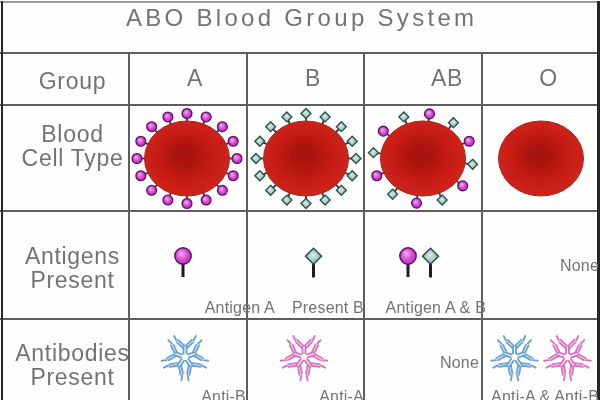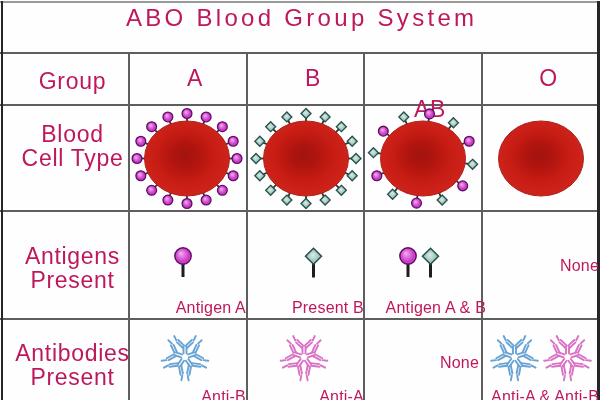--- a/index.html
+++ b/index.html
@@ -1,17 +1,17 @@
 <!DOCTYPE html>
 <html><head>
 <meta charset="utf-8">
 <style>
   html,body{margin:0;padding:0;background:#ffffff;}
   #sheet{position:relative;width:600px;height:400px;overflow:hidden;background:#fefefe;
-         font-family:"Liberation Sans",sans-serif;color:#be185d;}
+         font-family:"Liberation Sans",sans-serif;color:#737373;}
   .hline,.vline{position:absolute;background:#5e5e5e;}
   .hline{height:2px;}
   .vline{width:2px;}
   .txt{position:absolute;white-space:nowrap;}
   .center{text-align:center;}
   #title{left:0;width:600px;top:4px;font-size:24px;letter-spacing:3.3px;text-indent:3.3px;}
   .hdr{font-size:23px;letter-spacing:0.7px;line-height:24px;padding-left:8px;}
   .cap{font-size:16px;letter-spacing:0.2px;text-align:right;}
   svg{position:absolute;display:block;}
 </style>
@@ -30,21 +30,21 @@
   <div class="vline" style="left:245.6px;top:51.8px;height:348.2px;"></div>
   <div class="vline" style="left:363.4px;top:51.8px;height:348.2px;"></div>
   <div class="vline" style="left:481.3px;top:51.8px;height:348.2px;"></div>
   <div class="vline" style="left:597px;top:1px;height:399px;background:#262626;width:2.5px;"></div>
 
   <div id="title" class="txt center">ABO Blood Group System</div>
 
   <div class="txt center hdr" style="left:1px;width:127px;top:68.5px;">Group</div>
   <div class="txt center hdr" style="left:128px;width:118px;top:66px;">A</div>
   <div class="txt center hdr" style="left:246px;width:118px;top:66px;">B</div>
-  <div class="txt center hdr" style="left:363px;width:118px;top:66px;margin-top:31px;">AB</div>
+  <div class="txt center hdr" style="left:380px;width:118px;top:66px;">AB</div>
   <div class="txt center hdr" style="left:482px;width:117px;top:66px;">O</div>
 
   <div class="txt center hdr" style="left:1px;width:127px;top:121.5px;">
     <div>Blood</div>
     <div>Cell Type</div>
   </div>
   <div class="txt center hdr" style="left:1px;width:127px;top:243.5px;">
     <div>Antigens</div>
     <div>Present</div>
   </div>
@@ -282,21 +282,21 @@
             <stop offset="100%" stop-color="#86aea5"></stop>
           </radialGradient>
         </defs>
         <line x1="20" y1="18" x2="20" y2="34" stroke="#1d1d1d" stroke-width="3"></line>
         <circle cx="20" cy="13" r="8.2" fill="url(#iA2)" stroke="#5c0f63" stroke-width="1.4"></circle>
         <line x1="42.5" y1="18" x2="42.5" y2="34.5" stroke="#1d1d1d" stroke-width="3"></line>
         <path d="M42.5 5.2 L50.5 13.2 L42.5 21.2 L34.5 13.2 Z" fill="url(#iB2)" stroke="#24514b" stroke-width="1.5"></path>
       </svg>
     </div>
 
-  <div class="txt center cap" style="left:128px;width:118px;top:299px;">Antigen A</div>
+  <div class="txt center cap" style="left:128px;width:118px;top:299px;padding-left:29px;">Antigen A</div>
   <div class="txt center cap" style="left:246px;width:118px;top:299px;">Present B</div>
   <div class="txt center cap" style="left:368px;width:118px;top:299px;">Antigen A &amp; B</div>
   <div class="txt center cap" style="left:482px;width:117px;top:257px;">None</div>
 
   <div id="antibody-icons">
       <svg width="118" height="56" viewBox="0 0 118 56" style="left: 128px; top: 330px;">
         <g stroke="#68a3d4" stroke-width="1.9" stroke-linecap="round" fill="none">
           <g transform="rotate(0 57 27)">
             <line x1="55.5" y1="23.4" x2="55.5" y2="16.8"></line>
             <line x1="58.5" y1="23.4" x2="58.5" y2="16.8"></line>

